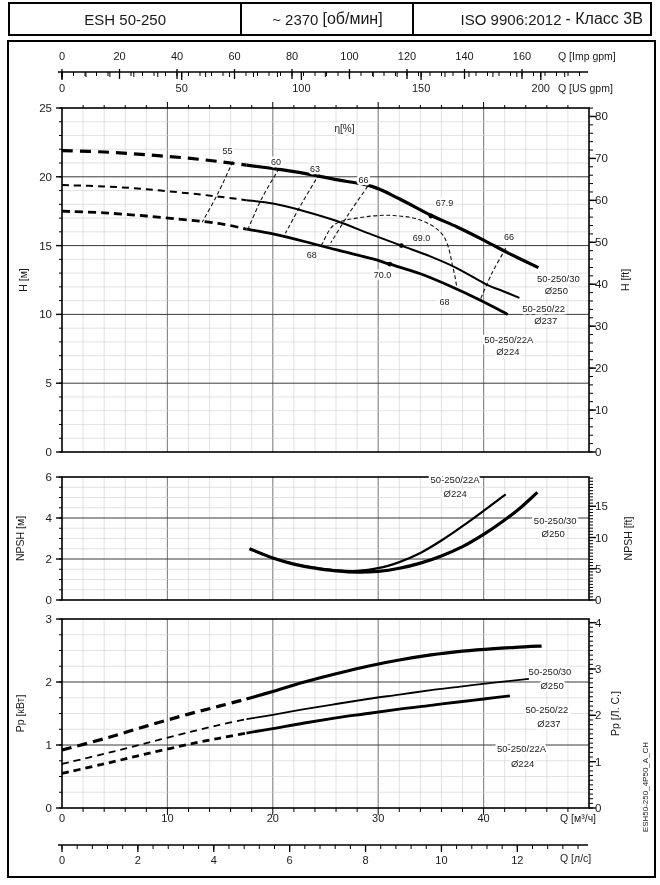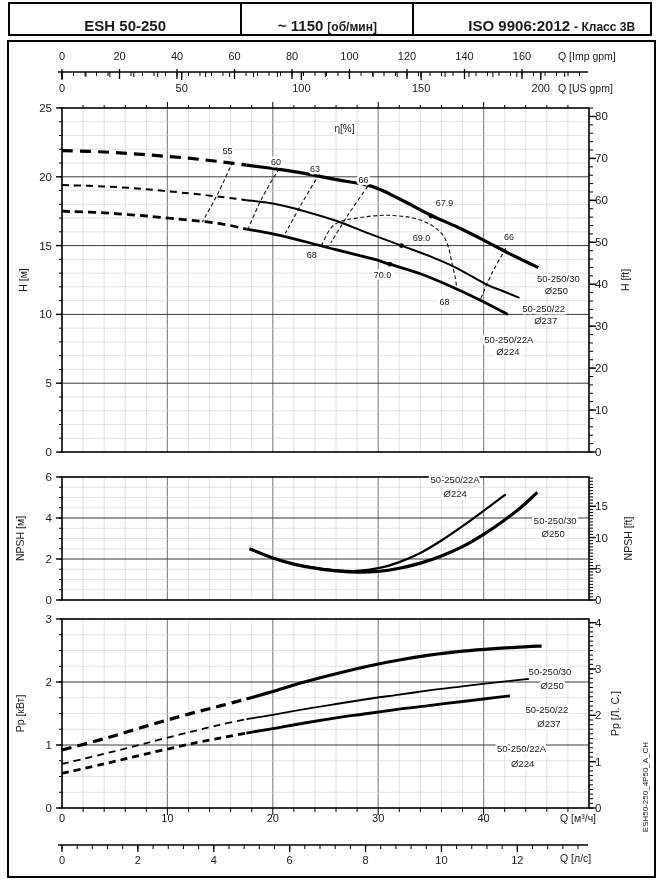--- a/index.html
+++ b/index.html
@@ -1,38 +1,38 @@
 <!DOCTYPE html>
 <html><head>
 <meta charset="utf-8">
 <style>
   html,body{margin:0;padding:0;background:#fff;}
   #sheet{position:relative;width:660px;height:885px;background:#fff;
          font-family:"Liberation Sans",sans-serif;color:#1a1a1a;overflow:hidden;}
   #hdr{position:absolute;left:8px;top:2px;width:644px;height:34px;display:flex;
        border:2px solid #000;box-sizing:border-box;}
-  #hdr .cell{display:flex;align-items:flex-end;justify-content:center;box-sizing:border-box;font-weight:bold;}
+  #hdr .cell{display:flex;align-items:center;justify-content:center;box-sizing:border-box;}
   #hdr .c1{flex:0 0 36.3%;border-right:2px solid #000;}
   #hdr .c2{flex:0 0 26.9%;border-right:2px solid #000;}
   #hdr .c3{flex:1;margin-left:39px;}
   .big{font-size:15px;}
-  .small{font-size:12px;margin-left:4px;}
+  .small{font-size:16px;margin-left:4px;}
   svg{position:absolute;left:0;top:0;}
   text{fill:#1a1a1a;}
 </style>
 </head>
 <body>
 
 <div id="sheet">
   <div id="hdr">
     <div class="cell c1">
       <span class="big">ESH 50-250</span>
     </div>
     <div class="cell c2">
-      <span class="big">~ 1150</span>
+      <span class="big">~ 2370</span>
       <span class="small">[об/мин]</span>
     </div>
     <div class="cell c3">
       <span class="big">ISO 9906:2012</span>
       <span class="small">- Класс 3В</span>
     </div>
   </div>
   <svg id="charts" width="660" height="885" viewBox="0 0 660 885">
       <rect x="8" y="41" width="647" height="836" fill="none" stroke="#000000" stroke-width="2"></rect>
       <g>

